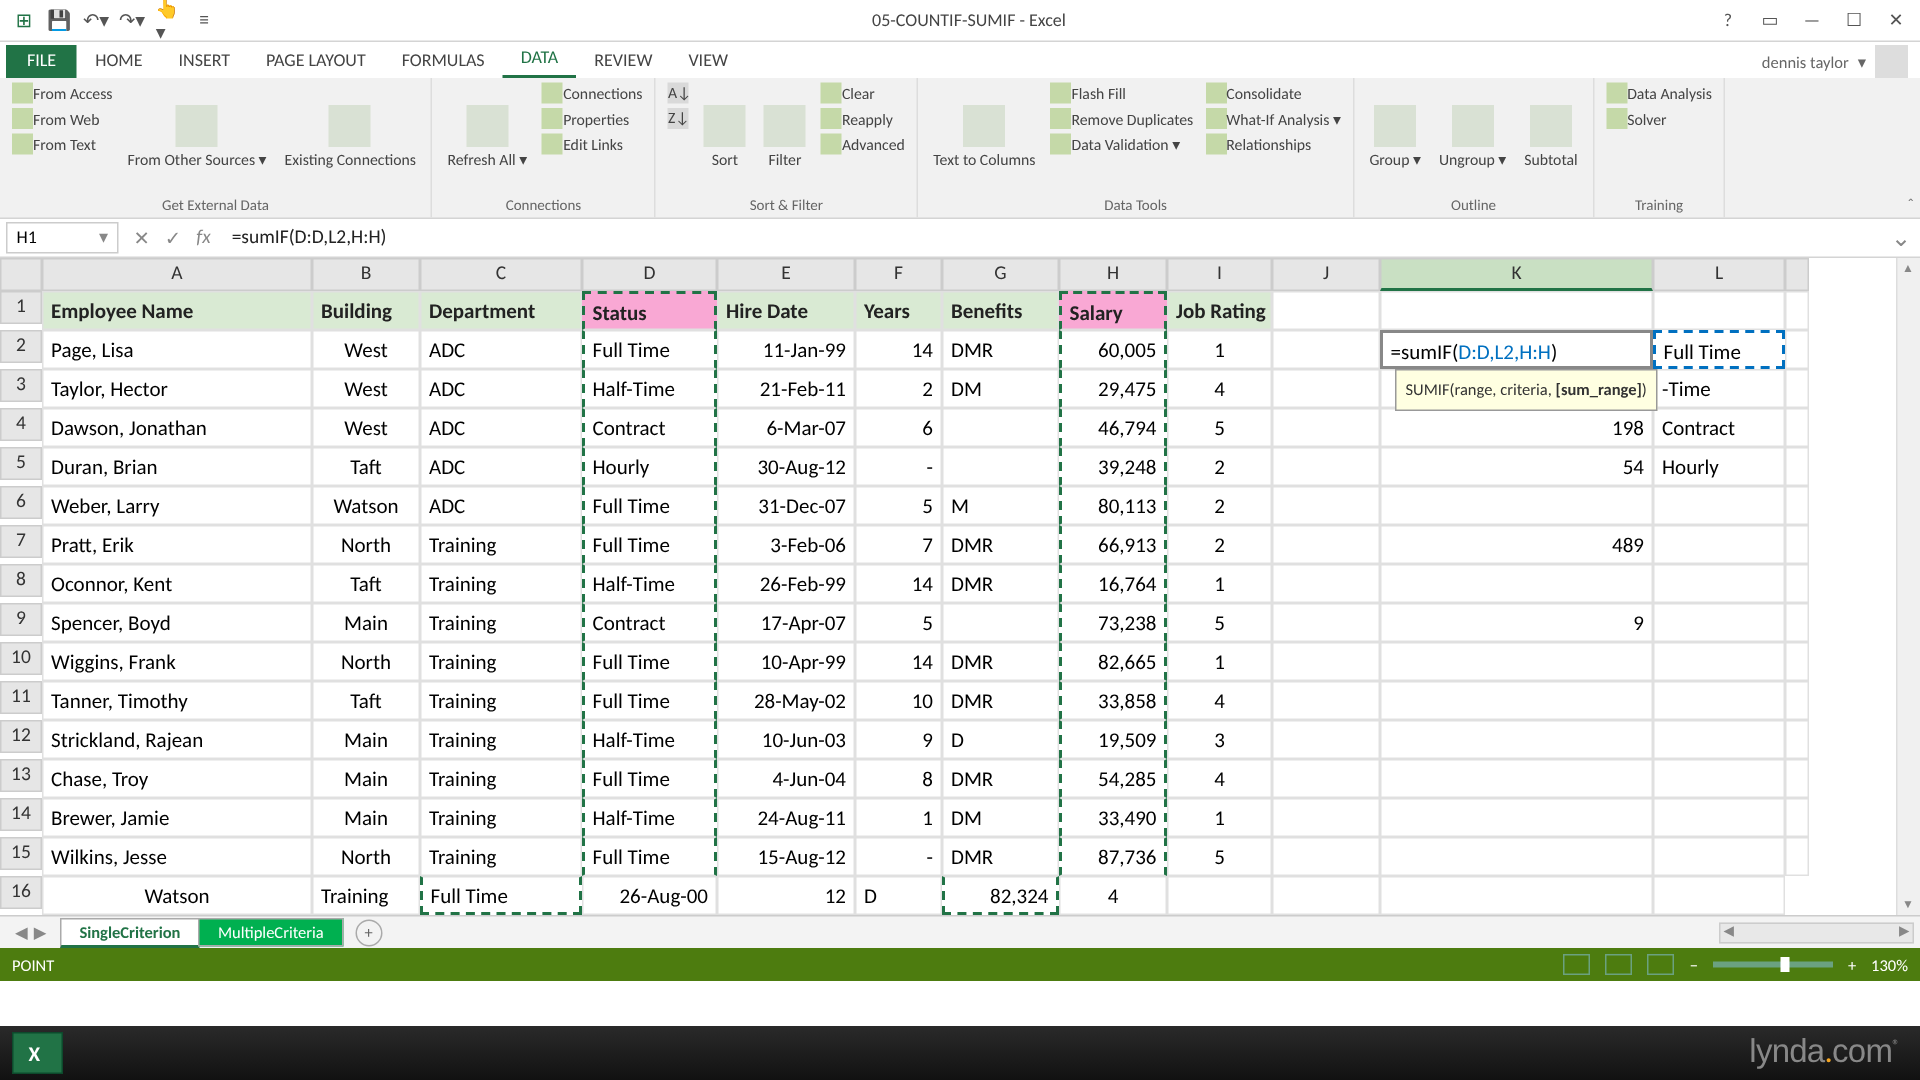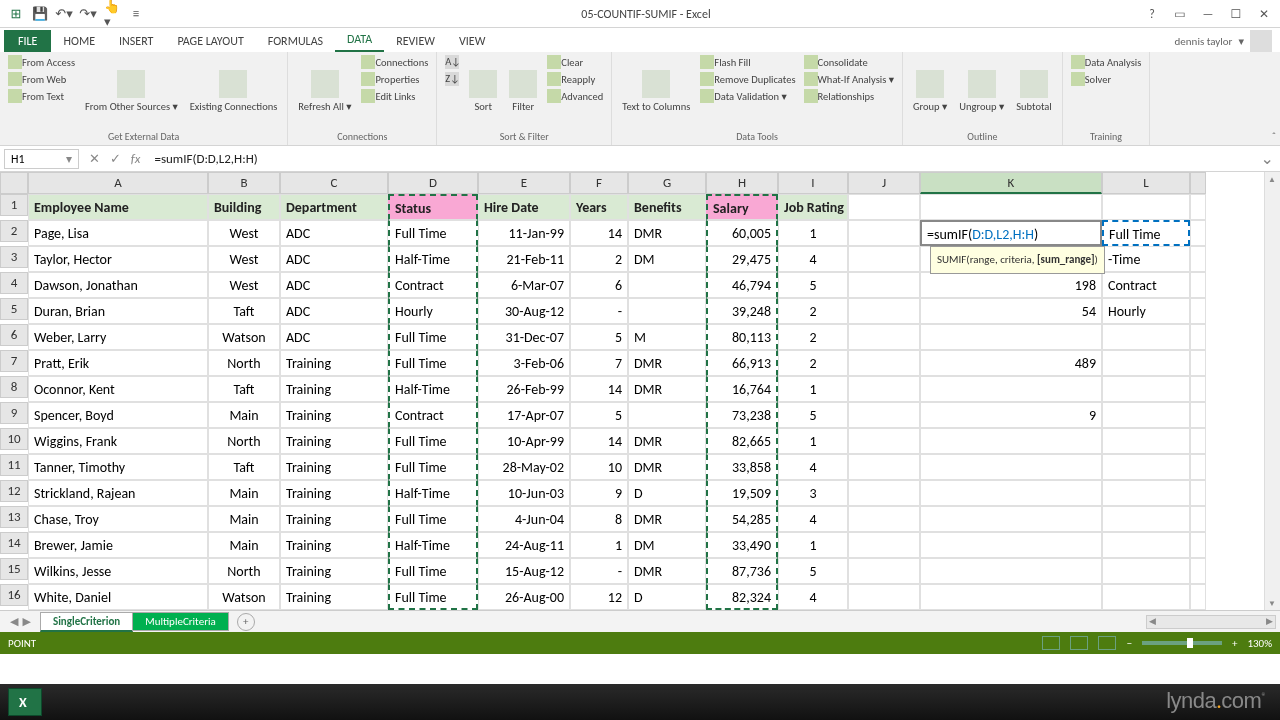--- a/index.html
+++ b/index.html
@@ -518,21 +518,20 @@
       <div class="cell num">15-Aug-12</div>
       <div class="cell num">-</div>
       <div class="cell">DMR</div>
       <div class="cell num marq-h">87,736</div>
       <div class="cell ctr">5</div>
       <div class="cell"></div>
       <div class="cell num"></div>
       <div class="cell"></div>
       <div class="cell"></div>
       <div class="rowhdr">16</div>
-      <div class="cell">White, Daniel</div>
       <div class="cell ctr">Watson</div>
       <div class="cell">Training</div>
       <div class="cell marq-d marq-db">Full Time</div>
       <div class="cell num">26-Aug-00</div>
       <div class="cell num">12</div>
       <div class="cell">D</div>
       <div class="cell num marq-h marq-db">82,324</div>
       <div class="cell ctr">4</div>
       <div class="cell"></div>
       <div class="cell num"></div>

